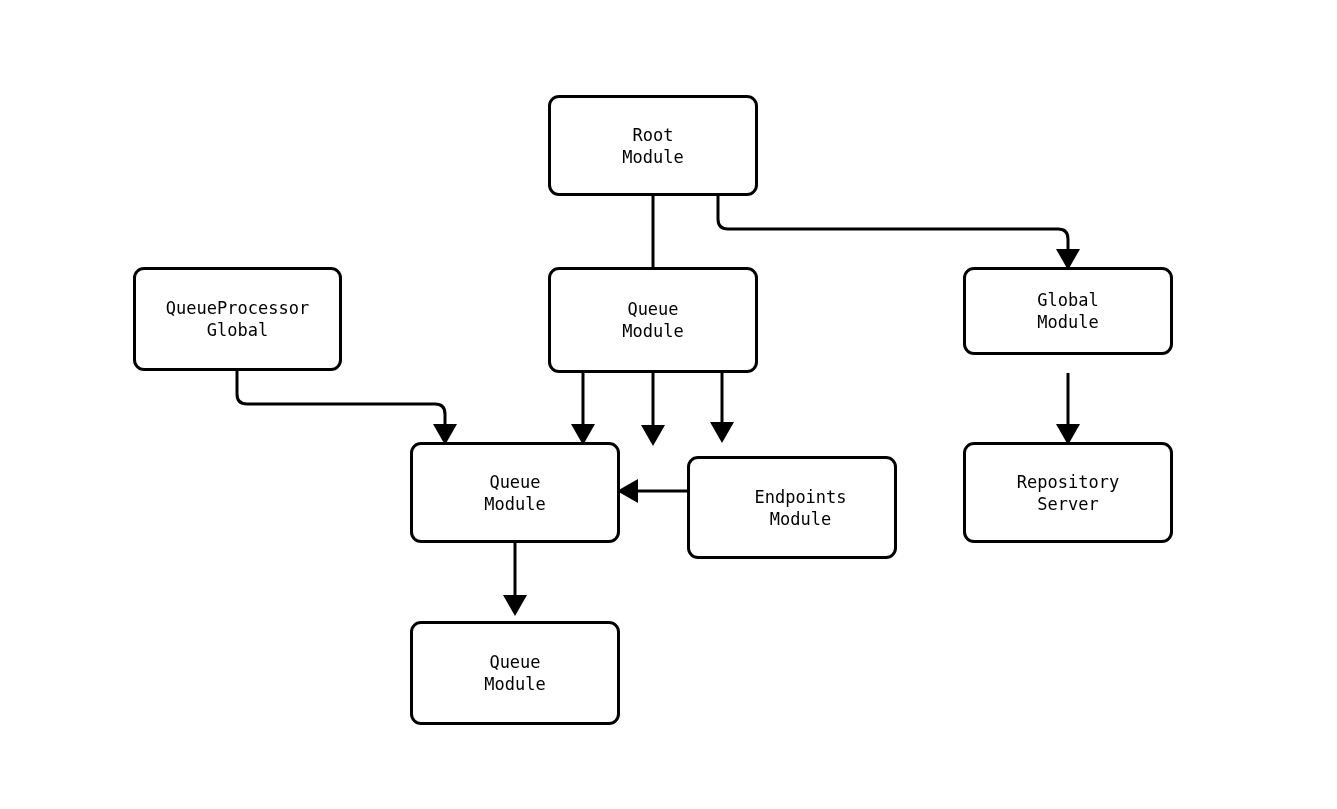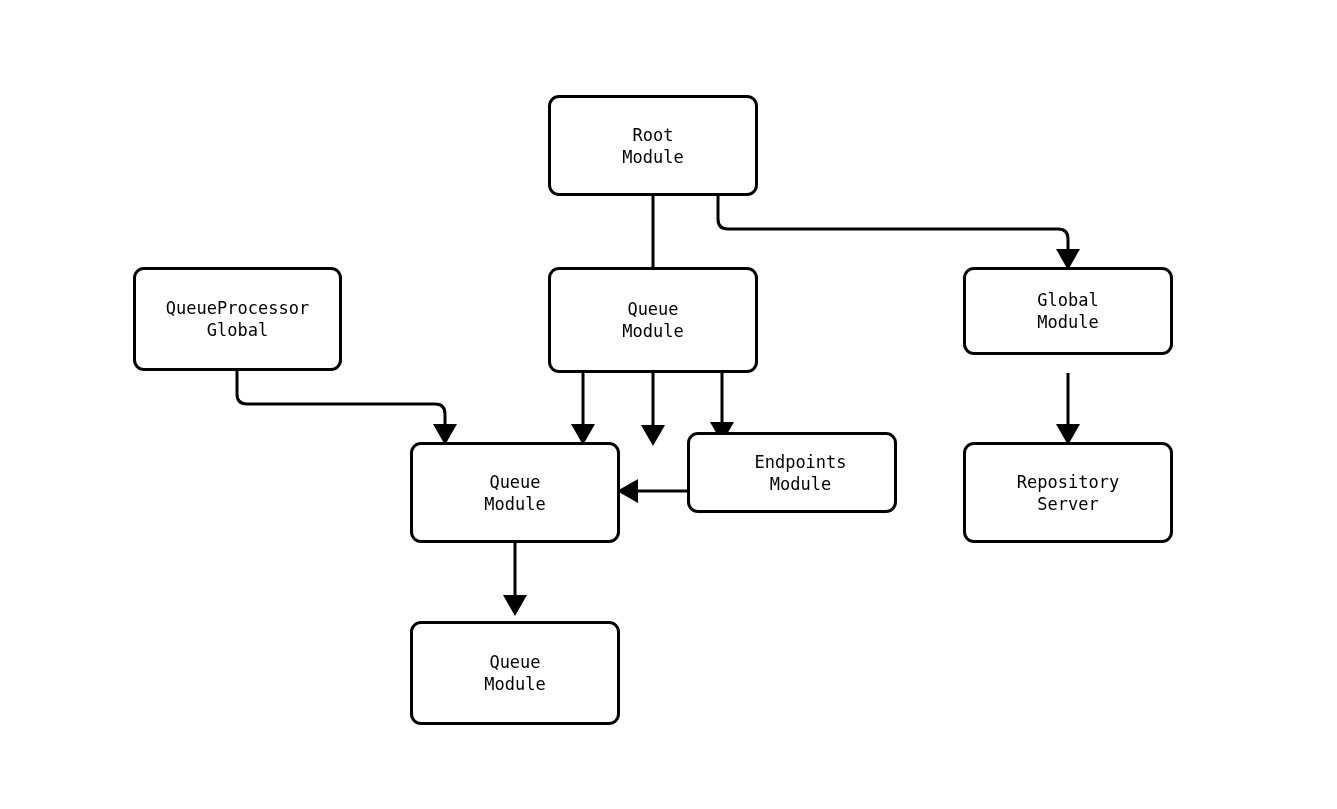--- a/index.html
+++ b/index.html
@@ -93,21 +93,21 @@
   <div class="node" style="left:963px; top:267px; width:210px; height:88px;">
     <div class="node-label">Global
 Module</div>
   </div>
 
   <div class="node" style="left:410px; top:442px; width:210px; height:101px;">
     <div class="node-label">Queue
 Module</div>
   </div>
 
-  <div class="node" style="left:687px; top:432px; width:210px; height:81px;padding-left:17px;">
+  <div class="node" style="left:687px; top:456px; width:210px; height:103px;padding-left:17px;">
     <div class="node-label">Endpoints
 Module</div>
   </div>
 
   <div class="node" style="left:963px; top:442px; width:210px; height:101px;">
     <div class="node-label">Repository
 Server</div>
   </div>
 
   <div class="node" style="left:410px; top:613px; width:210px; height:104px;margin-top:8px;">

